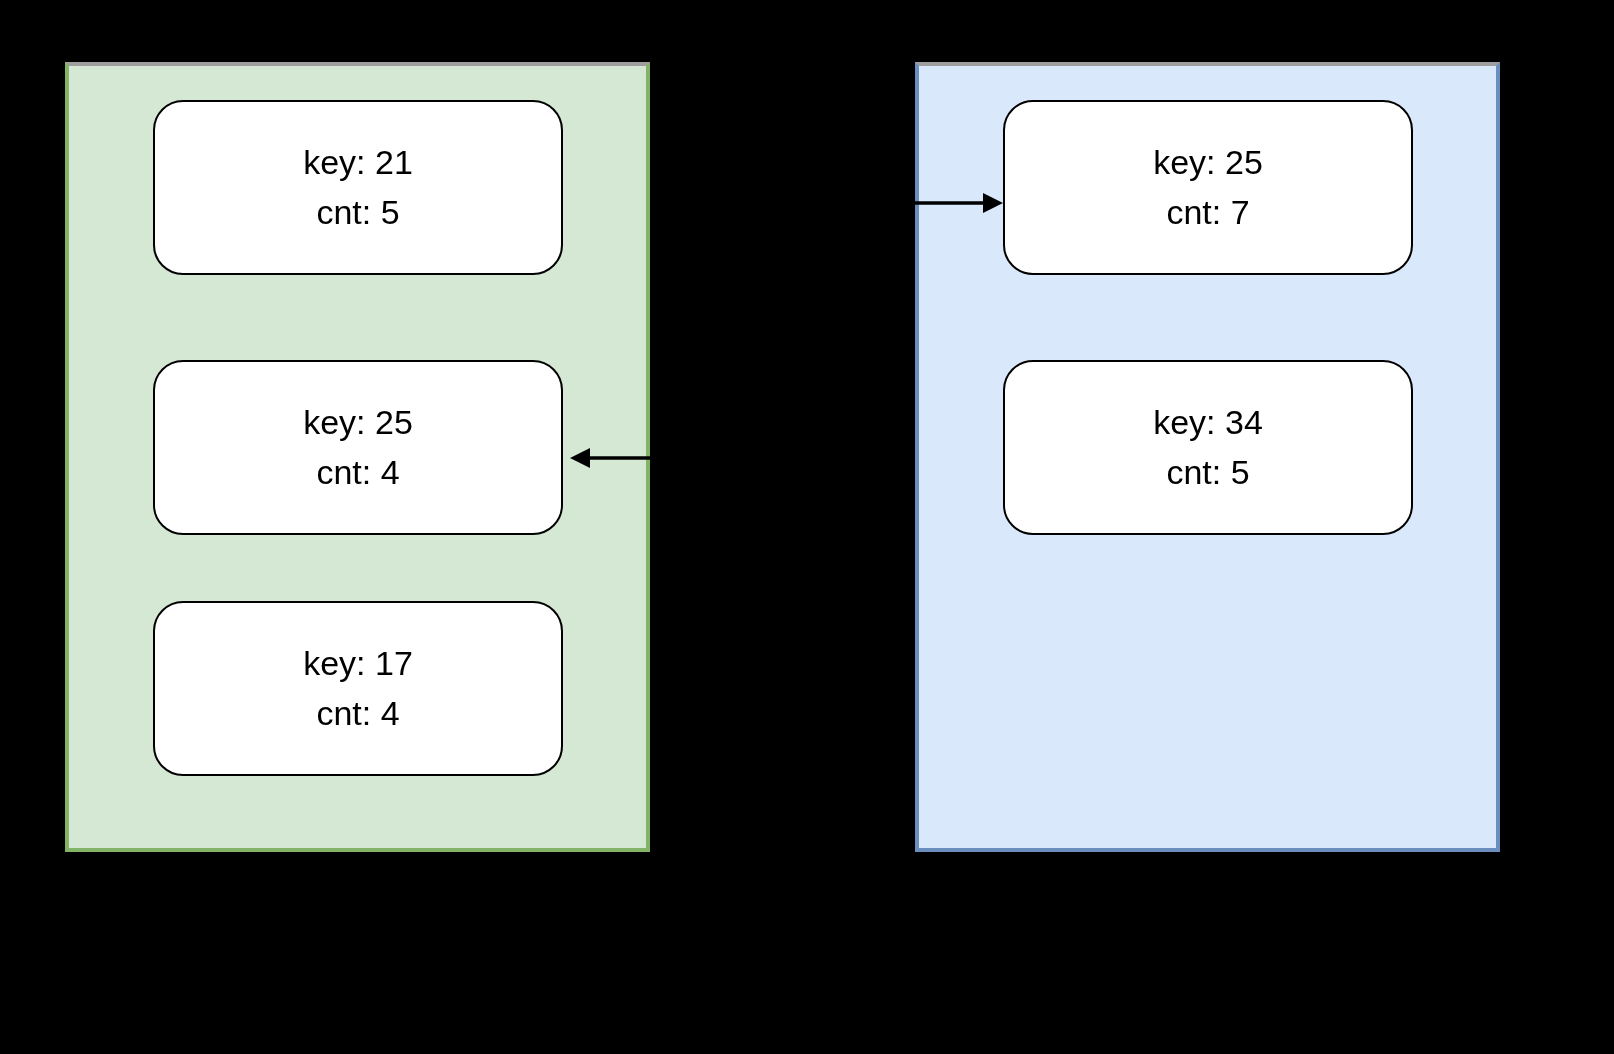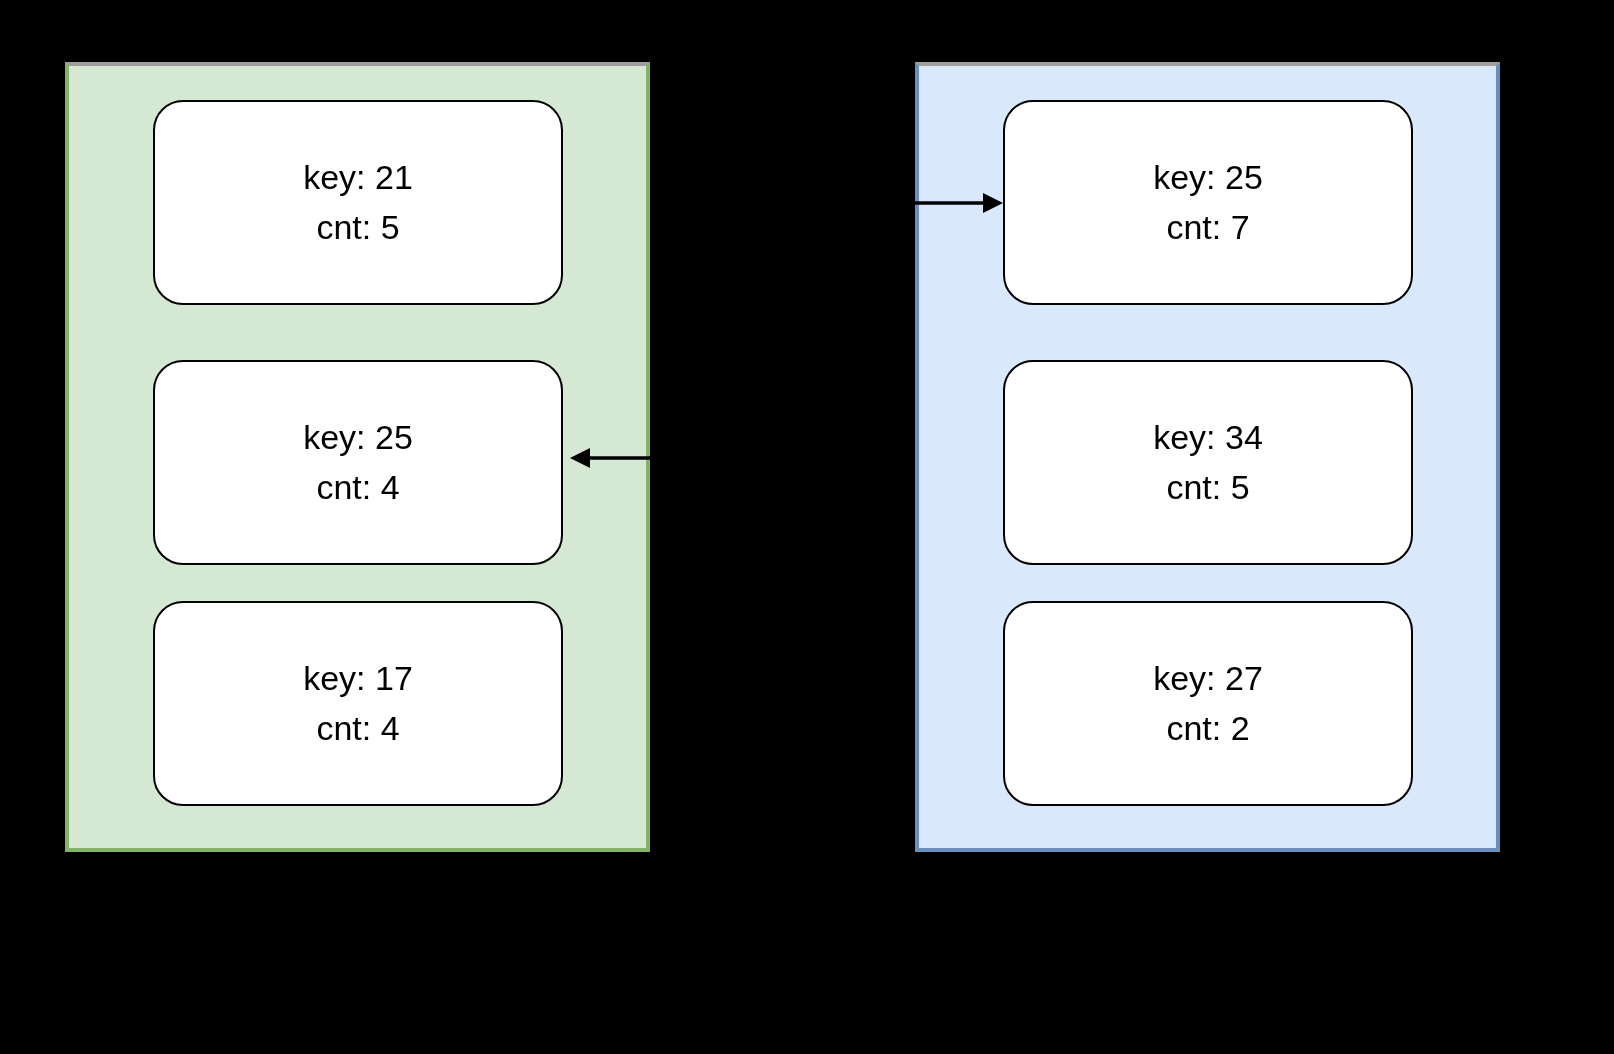--- a/index.html
+++ b/index.html
@@ -32,21 +32,21 @@
   .panel-blue {
     left: 915px;
     background: #dae8fc;
     border-color: #6c8ebf;
     border-top-color: #9e9e9e;
   }
   .node {
     position: absolute;
     left: 84px;
     width: 410px;
-    height: 205px;
+    height: 175px;
     box-sizing: border-box;
     background: #ffffff;
     border: 2.5px solid #000000;
     border-radius: 30px;
     display: flex;
     flex-direction: column;
     align-items: center;
     justify-content: center;
     gap: 12px;
     text-align: right;
@@ -91,24 +91,20 @@
 
   <div class="panel panel-blue">
     <div class="node node-pos-0">
       <div class="node-line">key: 25</div>
       <div class="node-line">cnt: 7</div>
     </div>
     <div class="node node-pos-1">
       <div class="node-line">key: 34</div>
       <div class="node-line">cnt: 5</div>
     </div>
-    <div class="node node-pos-2">
-      <div class="node-line">key: 27</div>
-      <div class="node-line">cnt: 2</div>
-    </div>
   </div>
 
   <svg class="arrow-layer" viewBox="0 0 1614 1054" xmlns="http://www.w3.org/2000/svg">
 
     <g>
       <line x1="655" y1="458" x2="588" y2="458" stroke="#000000" stroke-width="3.5"></line>
       <polygon points="570,458 590,448 590,468" fill="#000000"></polygon>
     </g>
 
     <g>

